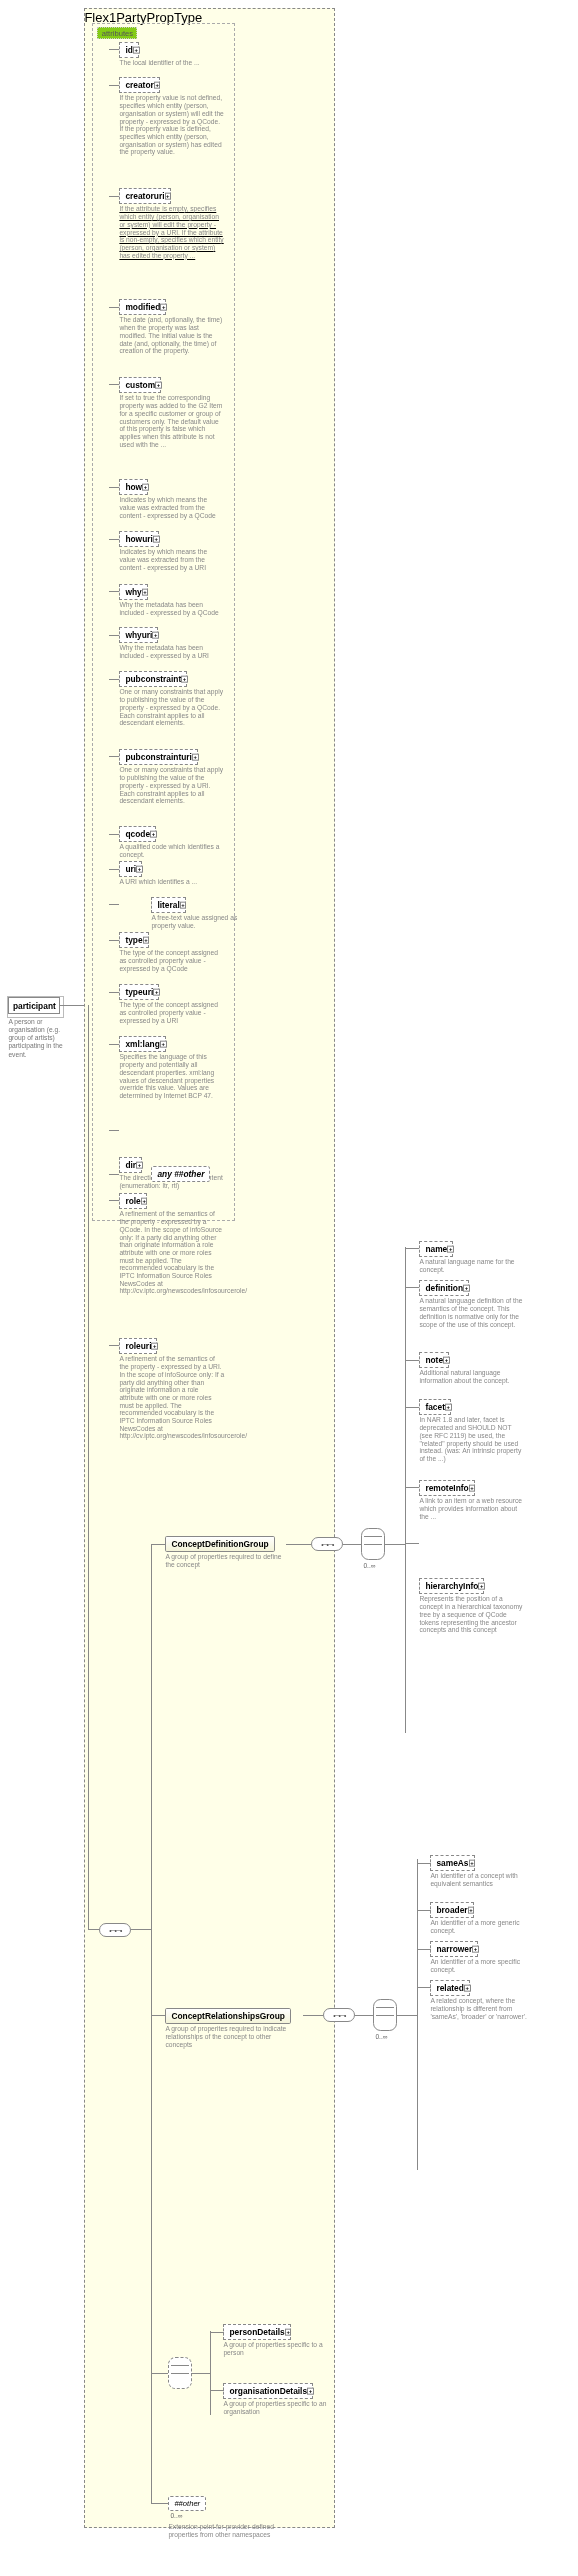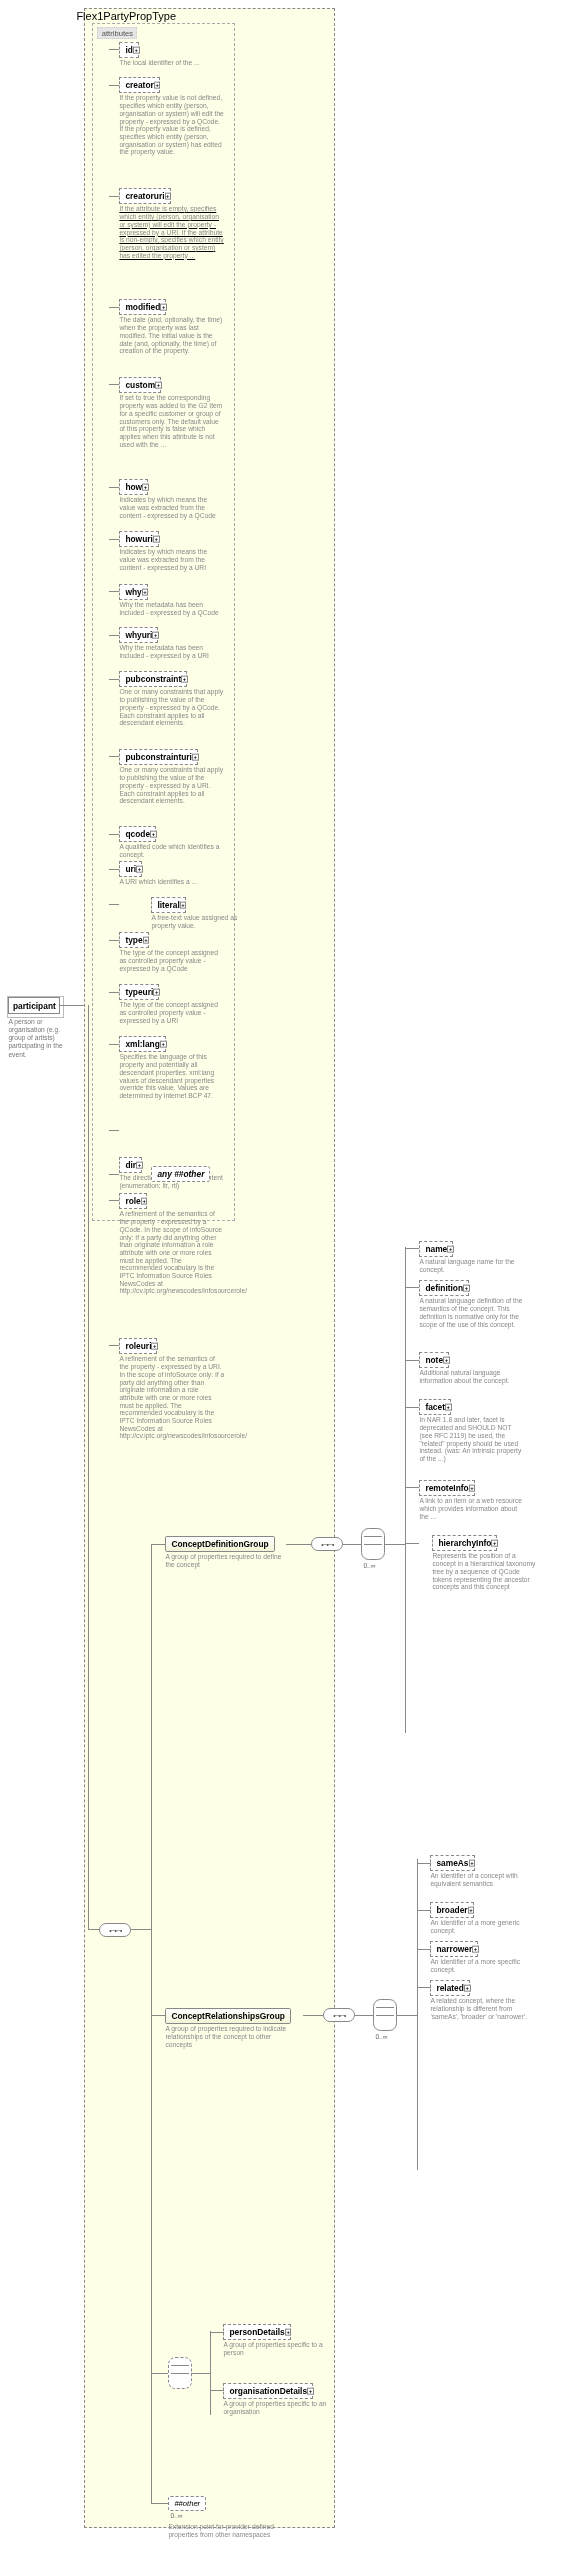--- a/index.html
+++ b/index.html
@@ -36,37 +36,37 @@
   
   
   .big-box {
     position: absolute;
     left: 76px; top: 0;
     width: 251px; height: 2520px;
     border: 0.8px dashed #888;
     background: #FFFFE8;
   }
   .big-box-title {
-    position: absolute; left: 68px; top: 1.7px;
-    font-size: 11px;
+    position: absolute; left: 76px; top: 1.7px;
+    font-size: 13px;
   }
   
   
   .attr-box {
     position: absolute;
     left: 84px; top: 15px;
     width: 143px; height: 1198px;
     border: 0.8px dashed #aaa;
   }
   .attr-box-label {
     position: absolute; left: 89px; top: 18.5px;
     font-size: 7.6px; color: #555;
     border: 0.8px dotted #ccc;
     padding: 0.8px 3.4px;
-    background: #e5e5e5;
+    background: #84cc16;
   }
   .attr-item {
     position: absolute;
     left: 111px;
     width: 109px;
   }
   .attr-item .name, .elem-item .name, .group-item .name {
     display: inline-block;
     border: 0.8px dashed #888;
     background: #fff;
@@ -223,21 +223,21 @@
       <div class="elem-item dashed" style="left: 411px; top: 1233px;"><span class="name">name<span class="exp">+</span></span><div class="anno">A natural language name for the concept.</div></div>
       <div class="line" style="left: 397px; top: 1240px; width: 13.5px; height: 0.8px;"></div>
       <div class="elem-item dashed" style="left: 411px; top: 1272px;"><span class="name">definition<span class="exp">+</span></span><div class="anno">A natural language definition of the semantics of the concept. This definition is normative only for the scope of the use of this concept.</div></div>
       <div class="line" style="left: 397px; top: 1279px; width: 13.5px; height: 0.8px;"></div>
       <div class="elem-item dashed" style="left: 411px; top: 1344px;"><span class="name">note<span class="exp">+</span></span><div class="anno">Additional natural language information about the concept.</div></div>
       <div class="line" style="left: 397px; top: 1352px; width: 13.5px; height: 0.8px;"></div>
       <div class="elem-item dashed" style="left: 411px; top: 1391px;"><span class="name">facet<span class="exp">+</span></span><div class="anno">In NAR 1.8 and later, facet is deprecated and SHOULD NOT (see RFC 2119) be used, the "related" property should be used instead. (was: An intrinsic property of the ...)</div></div>
       <div class="line" style="left: 397px; top: 1399px; width: 13.5px; height: 0.8px;"></div>
       <div class="elem-item dashed" style="left: 411px; top: 1472px;"><span class="name">remoteInfo<span class="exp">+</span></span><div class="anno">A link to an item or a web resource which provides information about the ...</div></div>
       <div class="line" style="left: 397px; top: 1479px; width: 13.5px; height: 0.8px;"></div>
-      <div class="elem-item dashed" style="left: 411px; top: 1527px; margin-left: 13px;"><span class="name">hierarchyInfo<span class="exp">+</span></span><div class="anno">Represents the position of a concept in a hierarchical taxonomy tree by a sequence of QCode tokens representing the ancestor concepts and this concept</div></div>
+      <div class="elem-item dashed" style="left: 411px; top: 1570px;"><span class="name">hierarchyInfo<span class="exp">+</span></span><div class="anno">Represents the position of a concept in a hierarchical taxonomy tree by a sequence of QCode tokens representing the ancestor concepts and this concept</div></div>
       <div class="line" style="left: 397px; top: 1535px; width: 13.5px; height: 0.8px;"></div>
     </div>
 
   <div class="line" style="left:143px;top:2007px;width:13.5px;height:0.8px;"></div>
   <div class="group-item" style="left:157px;top:2000px;">
     <span class="name">ConceptRelationshipsGroup</span>
     <div class="anno" style="max-width:130px;">A group of properites required to indicate relationships of the concept to other concepts</div>
   </div>
   <div class="line" style="left:295px;top:2007px;width:20px;height:0.8px;"></div>
   <div class="seq-symbol" style="left:315px;top:2000px;"></div>

